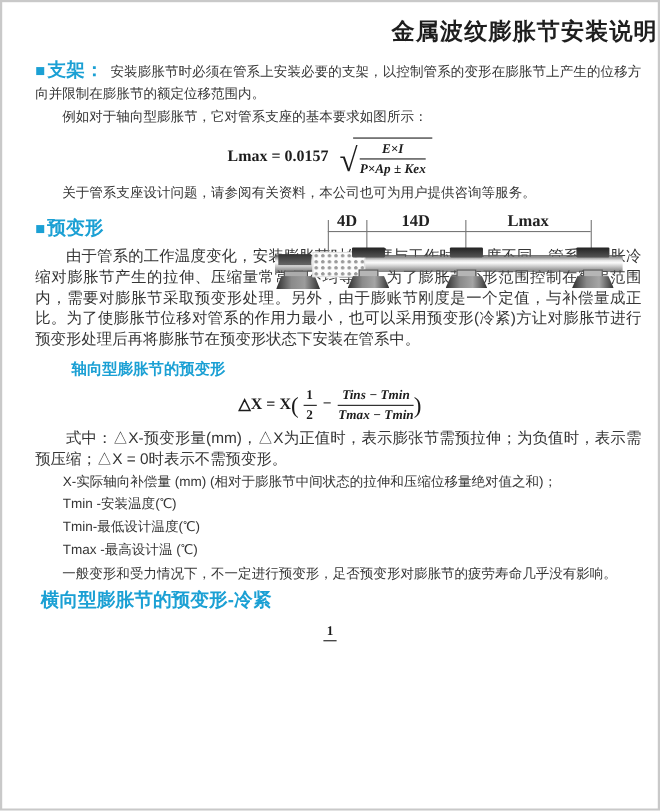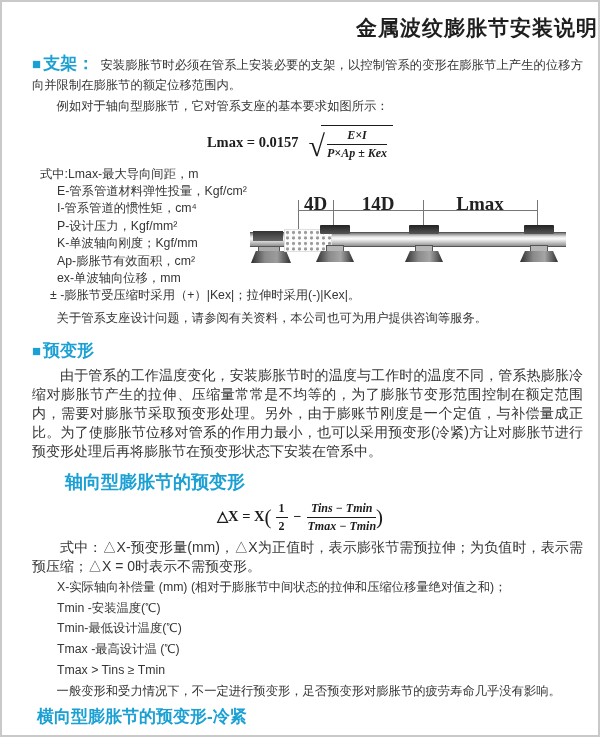--- a/index.html
+++ b/index.html
@@ -9,21 +9,21 @@
     font-family:"Liberation Sans",sans-serif;color:#353535;
   }
   .title{margin:12px 0 0;text-align:right;font-size:21px;font-weight:700;color:#1e1e1e;letter-spacing:1px;}
   .para{font-size:12.3px;line-height:19.5px;text-align:justify;margin:0 15px 0 30px;}
   .p1{margin-top:12px;}
   .p2{margin-top:2px;text-indent:2em;}
   .marker{color:#1ba0d4;font-size:15px;margin-right:2px;vertical-align:0px;}
   .head-inline{color:#1ba0d4;font-size:17px;font-weight:700;margin-right:6px;}
   .h2{margin:12px 0 0 30px;font-size:17px;font-weight:700;color:#1ba0d4;}
   .h3{font-weight:700;color:#1ba0d4;}
-  .h3a{margin:9px 0 0 63px;font-size:18px;}
+  .h3a{margin:9px 0 0 63px;font-size:14px;}
   .h3b{margin:3px 0 0 35px;font-size:17px;}
   .body2{margin:4px 15px 0 30px;text-indent:2em;font-size:14px;line-height:19px;text-align:justify;}
   .defs{margin-top:3px;font-size:12.3px;line-height:17.4px;}
   .defs>div{margin-left:55px;}
   .defs>div.first{margin-left:38px;}
   .defs>div.last{margin-left:48px;}
   .note{margin:4px 15px 0 30px;text-indent:2em;font-size:12.3px;line-height:18px;}
   .axlines{font-size:12.3px;line-height:20.8px;margin-top:1px;}
   .axlines>div{margin-left:55px;}
   .axlines>div.last{margin-left:30px;text-indent:2em;}
@@ -39,21 +39,21 @@
   .sqrt-body{border-top:1.6px solid #1c1c1c;padding:2px 6px 0;margin-left:-4px;}
   .frac{display:inline-block;text-align:center;font-size:12px;font-weight:700;vertical-align:middle;}
   .frac .num{display:block;border-bottom:1px solid #1c1c1c;padding:0 3px 1px;}
   .frac .den{display:block;padding-top:1px;}
   .ital{font-style:italic;}
   .paren{font-size:21px;font-weight:400;vertical-align:middle;}
   .op{font-size:14px;font-weight:700;vertical-align:middle;margin:0 2px;}
 
   
   .diagram{position:absolute;left:248px;top:190px;width:320px;height:74px;}
-  .dlabel{position:absolute;top:1px;font-family:"Liberation Serif",serif;font-weight:700;font-size:19px;color:#222;text-align:center;}
+  .dlabel{position:absolute;top:1px;font-family:"Liberation Serif",serif;font-weight:700;font-size:15px;color:#222;text-align:center;}
   .dl1{left:48px;width:35px;}
   .dl2{left:83px;width:90px;}
   .dl3{left:173px;width:114px;}
   .dimline{position:absolute;top:18px;left:48px;width:239px;height:1px;background:#777;}
   .tick{position:absolute;top:8px;width:1px;height:33px;background:#777;}
   .t1{left:48px;} .t2{left:83px;} .t3{left:173px;} .t4{left:287px;}
   .pipe{position:absolute;left:0;top:40px;width:316px;height:13px;
     background:linear-gradient(to bottom,#777 0%,#e8e8e8 30%,#fbfbfb 45%,#d5d5d5 65%,#8f8f8f 100%);
     border-top:1px solid #555;border-bottom:1px solid #555;}
   .bellows{position:absolute;left:34px;top:37px;width:46px;height:21px;background-color:#fdfdfd;
@@ -89,30 +89,20 @@
       <span class="sqrt-sign">√</span>
       <span class="sqrt-body">
         <span class="frac ital">
           <span class="num">E×I</span>
           <span class="den">P×Ap ± Kex</span>
         </span>
       </span>
     </span>
   </div>
 
-  <div class="defs">
-    <div class="first">式中:Lmax-最大导向间距，m</div>
-    <div>E-管系管道材料弹性投量，Kgf/cm²</div>
-    <div>I-管系管道的惯性矩，cm⁴</div>
-    <div>P-设计压力，Kgf/mm²</div>
-    <div>K-单波轴向刚度；Kgf/mm</div>
-    <div>Ap-膨胀节有效面积，cm²</div>
-    <div>ex-单波轴向位移，mm</div>
-    <div class="last">± -膨胀节受压缩时采用（+）|Kex|；拉伸时采用(-)|Kex|。</div>
-  </div>
 
   <p class="note">关于管系支座设计问题，请参阅有关资料，本公司也可为用户提供咨询等服务。</p>
 
   <div class="diagram">
     <div class="dlabel dl1">4D</div>
     <div class="dlabel dl2">14D</div>
     <div class="dlabel dl3">Lmax</div>
     <div class="dimline"></div>
     <div class="tick t1"></div>
     <div class="tick t2"></div>
@@ -159,21 +149,20 @@
     </span><span class="paren">)</span>
   </div>
 
   <p class="body2 explain">式中：△X-预变形量(mm)，△X为正值时，表示膨张节需预拉伸；为负值时，表示需预压缩；△X = 0时表示不需预变形。</p>
 
   <div class="axlines">
     <div>X-实际轴向补偿量 (mm) (相对于膨胀节中间状态的拉伸和压缩位移量绝对值之和)；</div>
     <div>Tmin -安装温度(℃)</div>
     <div>Tmin-最低设计温度(℃)</div>
     <div>Tmax -最高设计温 (℃)</div>
-    <div>Tmax &gt; Tins ≥ Tmin</div>
     <div class="last">一般变形和受力情况下，不一定进行预变形，足否预变形对膨胀节的疲劳寿命几乎没有影响。</div>
   </div>
 
   <div class="h3 h3b">横向型膨胀节的预变形-冷紧</div>
 
   <div class="formula f3">
     
     <span class="frac">
       <span class="num">1</span>
       

